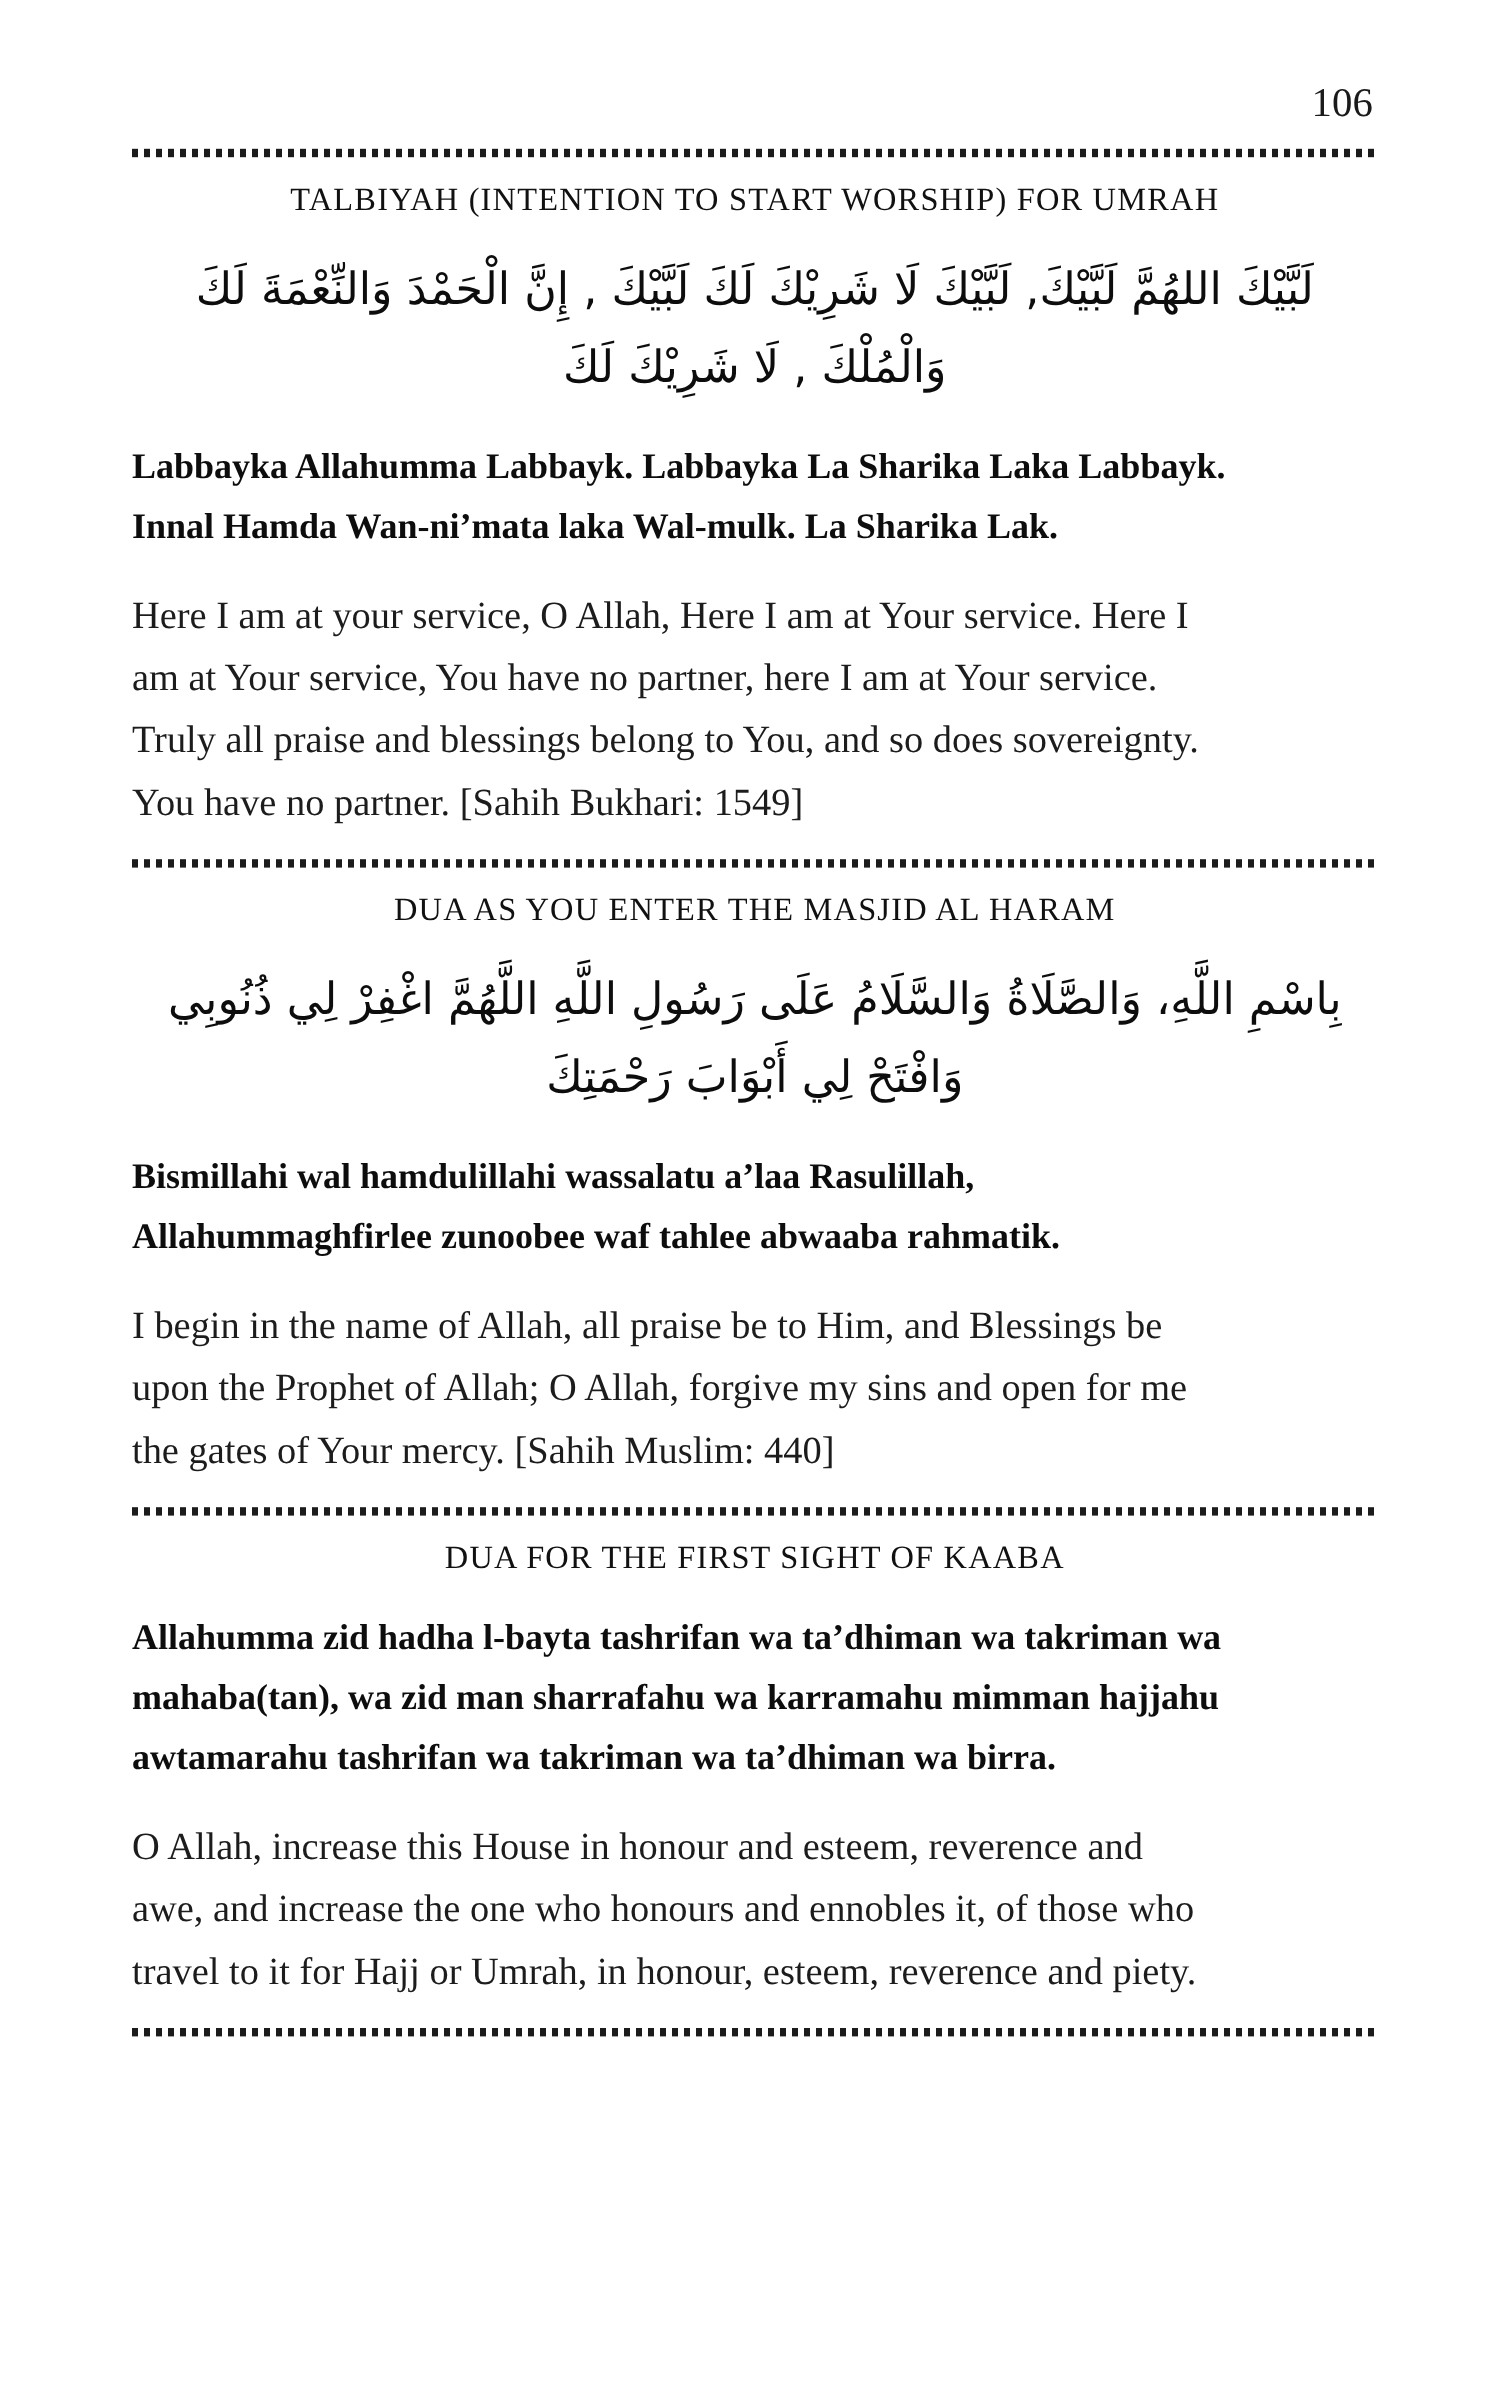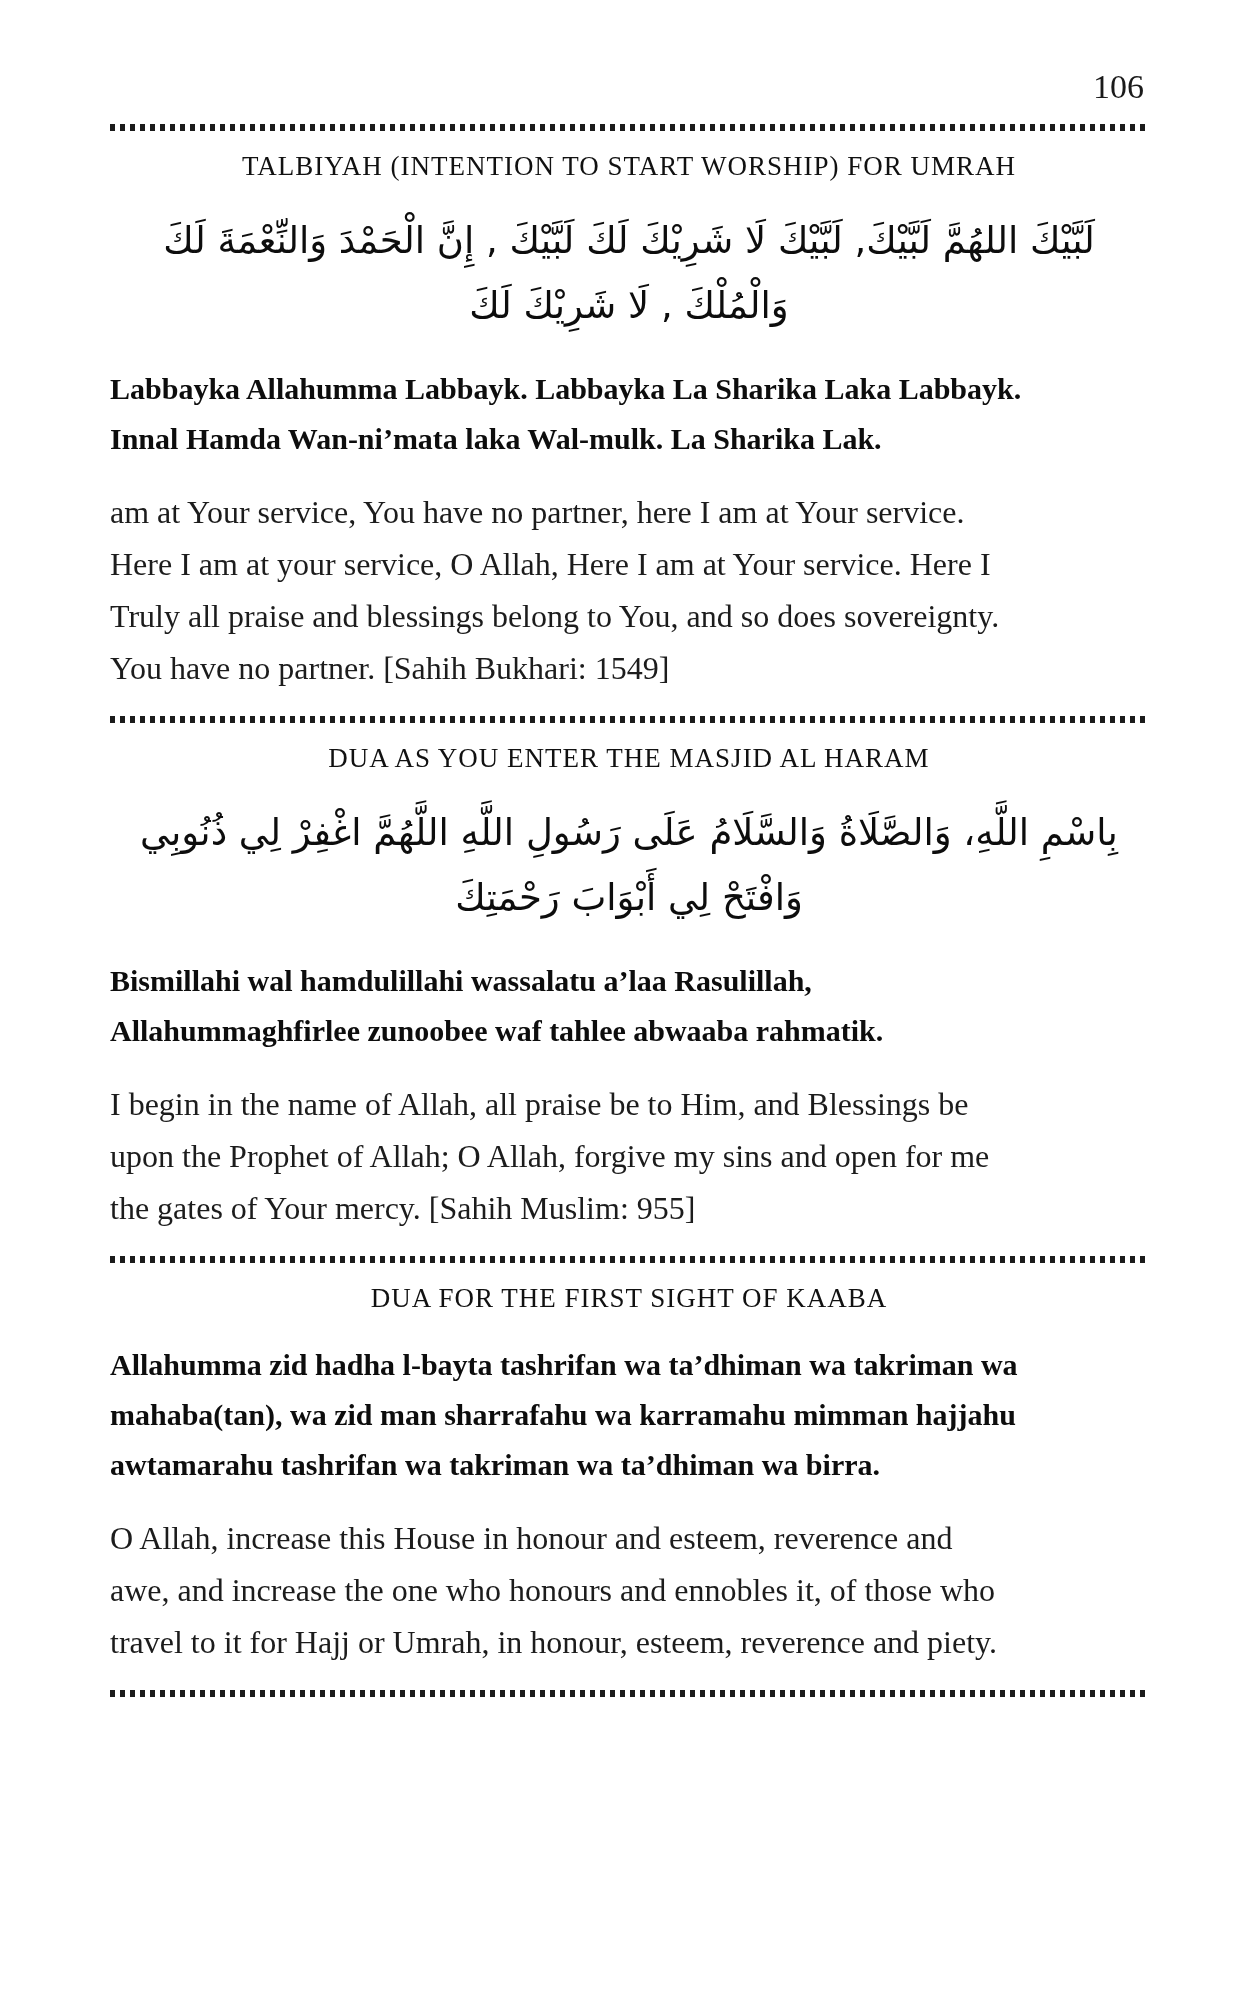--- a/index.html
+++ b/index.html
@@ -74,42 +74,42 @@
     <div class="section-heading">TALBIYAH (INTENTION TO START WORSHIP) FOR UMRAH</div>
     <div class="arabic" dir="rtl" lang="ar">
       <div class="line">لَبَّيْكَ اللهُمَّ لَبَّيْكَ, لَبَّيْكَ لَا شَرِيْكَ لَكَ لَبَّيْكَ , إِنَّ الْحَمْدَ وَالنِّعْمَةَ لَكَ</div>
       <div class="line">وَالْمُلْكَ , لَا شَرِيْكَ لَكَ</div>
     </div>
     <div class="transliteration">
       <div class="line">Labbayka Allahumma Labbayk. Labbayka La Sharika Laka Labbayk.</div>
       <div class="line">Innal Hamda Wan-ni’mata laka Wal-mulk. La Sharika Lak.</div>
     </div>
     <div class="translation">
+      <div class="line">Here I am at your service, O Allah, Here I am at Your service. Here I</div>
       <div class="line">am at Your service, You have no partner, here I am at Your service.</div>
-      <div class="line">Here I am at your service, O Allah, Here I am at Your service. Here I</div>
       <div class="line">Truly all praise and blessings belong to You, and so does sovereignty.</div>
       <div class="line">You have no partner. [Sahih Bukhari: 1549]</div>
     </div>
     <div class="divider"></div>
   </div>
 
   <div class="section">
     <div class="section-heading">DUA AS YOU ENTER THE MASJID AL HARAM</div>
     <div class="arabic" dir="rtl" lang="ar">
       <div class="line">بِاسْمِ اللَّهِ، وَالصَّلَاةُ وَالسَّلَامُ عَلَى رَسُولِ اللَّهِ اللَّهُمَّ اغْفِرْ لِي ذُنُوبِي</div>
       <div class="line">وَافْتَحْ لِي أَبْوَابَ رَحْمَتِكَ</div>
     </div>
     <div class="transliteration">
       <div class="line">Bismillahi wal hamdulillahi wassalatu a’laa Rasulillah,</div>
       <div class="line">Allahummaghfirlee zunoobee waf tahlee abwaaba rahmatik.</div>
     </div>
     <div class="translation">
       <div class="line">I begin in the name of Allah, all praise be to Him, and Blessings be</div>
       <div class="line">upon the Prophet of Allah; O Allah, forgive my sins and open for me</div>
-      <div class="line">the gates of Your mercy. [Sahih Muslim: 955]</div>
+      <div class="line">the gates of Your mercy. [Sahih Muslim: 440]</div>
     </div>
     <div class="divider"></div>
   </div>
 
   <div class="section">
     <div class="section-heading">DUA FOR THE FIRST SIGHT OF KAABA</div>
     <div class="transliteration">
       <div class="line">Allahumma zid hadha l-bayta tashrifan wa ta’dhiman wa takriman wa</div>
       <div class="line">mahaba(tan), wa zid man sharrafahu wa karramahu mimman hajjahu</div>
       <div class="line">awtamarahu tashrifan wa takriman wa ta’dhiman wa birra.</div>

